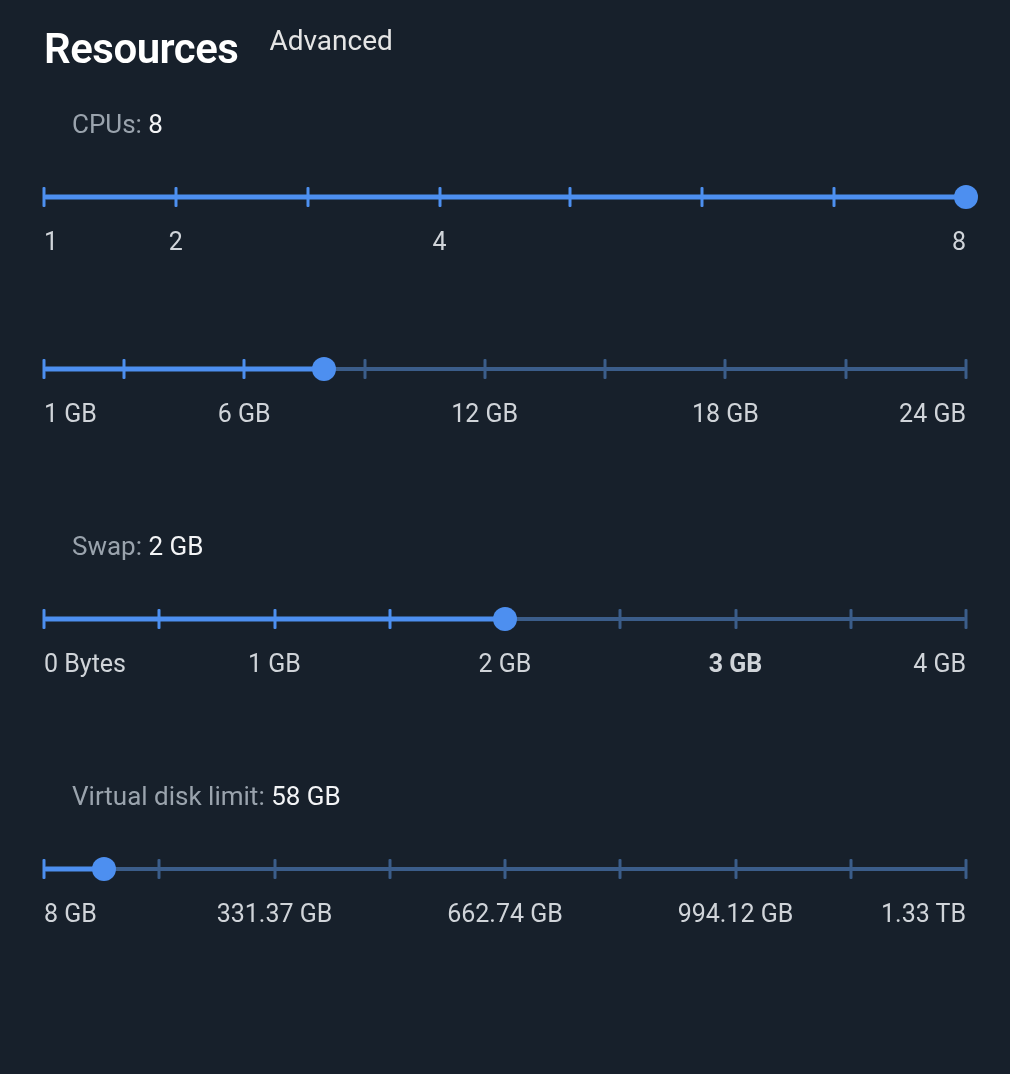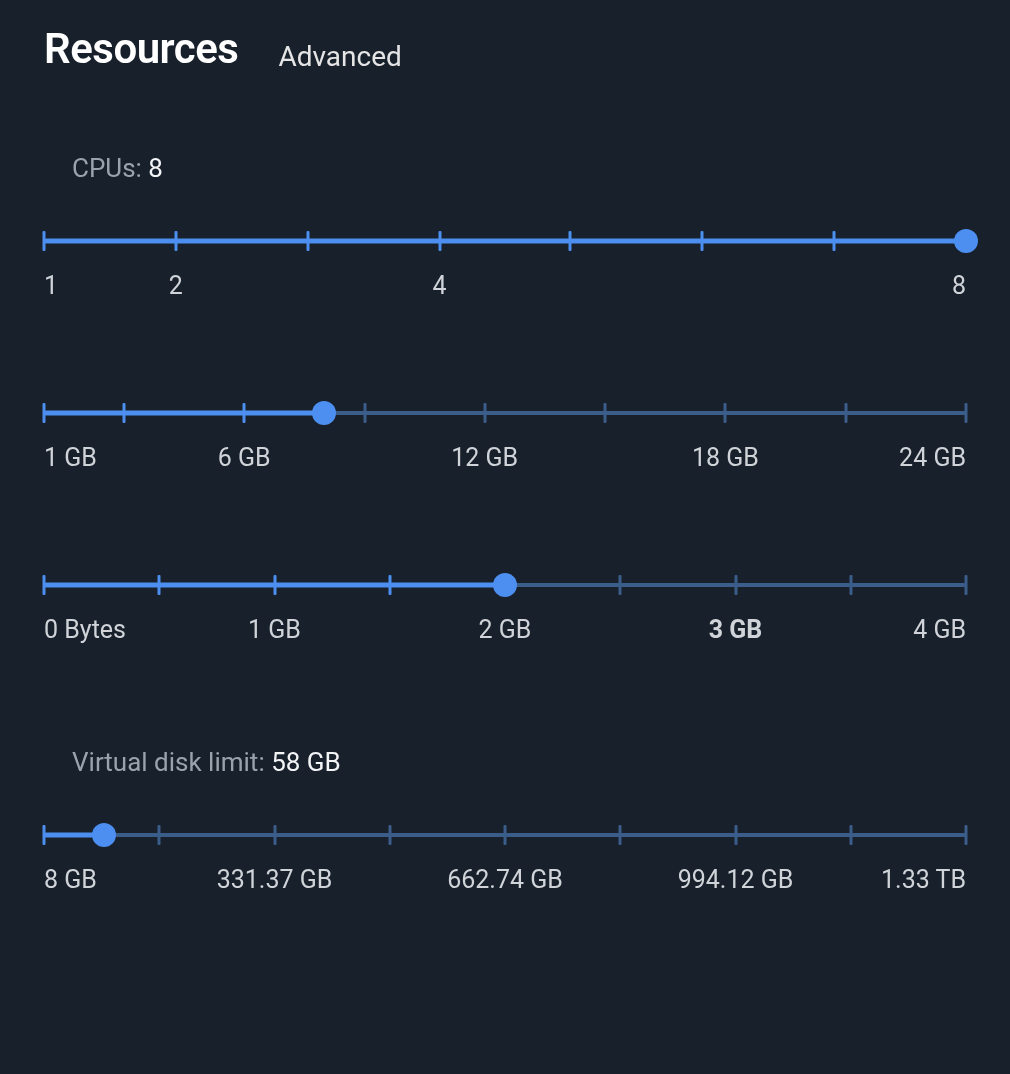--- a/index.html
+++ b/index.html
@@ -6,23 +6,23 @@
     body {
       background: #17202b;
       color: #e5e7eb;
       font-family: -apple-system, BlinkMacSystemFont, "Segoe UI", Roboto, Helvetica, Arial, sans-serif;
       width: 1010px;
       height: 1074px;
       padding: 24px 44px;
     }
     .header {
       display: flex;
-      align-items: flex-end;
-      gap: 40px;
-      margin-bottom: 80px;
+      align-items: flex-start;
+      gap: 31px;
+      margin-bottom: 36px;
     }
     .header h1 {
       font-size: 42px;
       font-weight: 600;
       color: #ffffff;
       letter-spacing: -0.5px;
     }
     .header .subtitle {
       font-size: 28px;
       font-weight: 400;
@@ -162,20 +162,21 @@
         <div class="tick-labels">
           <div class="tick-label first" style="left: 0%;">1 GB</div>
           <div class="tick-label" style="left: 21.7%;">6 GB</div>
           <div class="tick-label" style="left: 47.8%;">12 GB</div>
           <div class="tick-label" style="left: 73.9%;">18 GB</div>
           <div class="tick-label last" style="left: 100%;">24 GB</div>
         </div>
       </div>
     </div>
     <div class="setting">
+      <div class="setting-label"><span>Swap:</span> <span class="value"> 2 GB</span></div>
       <div class="slider-wrap">
         <div class="slider-track-container">
           <div class="track-bg"></div>
           <div class="track-fill" style="width: 50%;"></div>
           <div class="tick filled" style="left: 0%;"></div>
           <div class="tick filled" style="left: 12.5%;"></div>
           <div class="tick filled" style="left: 25%;"></div>
           <div class="tick filled" style="left: 37.5%;"></div>
           <div class="tick filled" style="left: 50%;"></div>
           <div class="tick unfilled" style="left: 62.5%;"></div>

